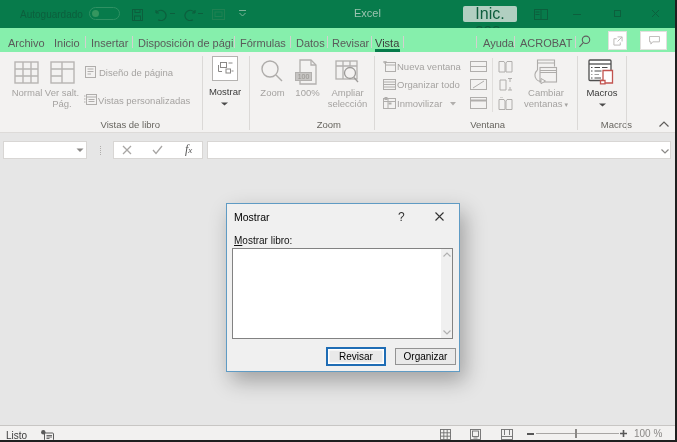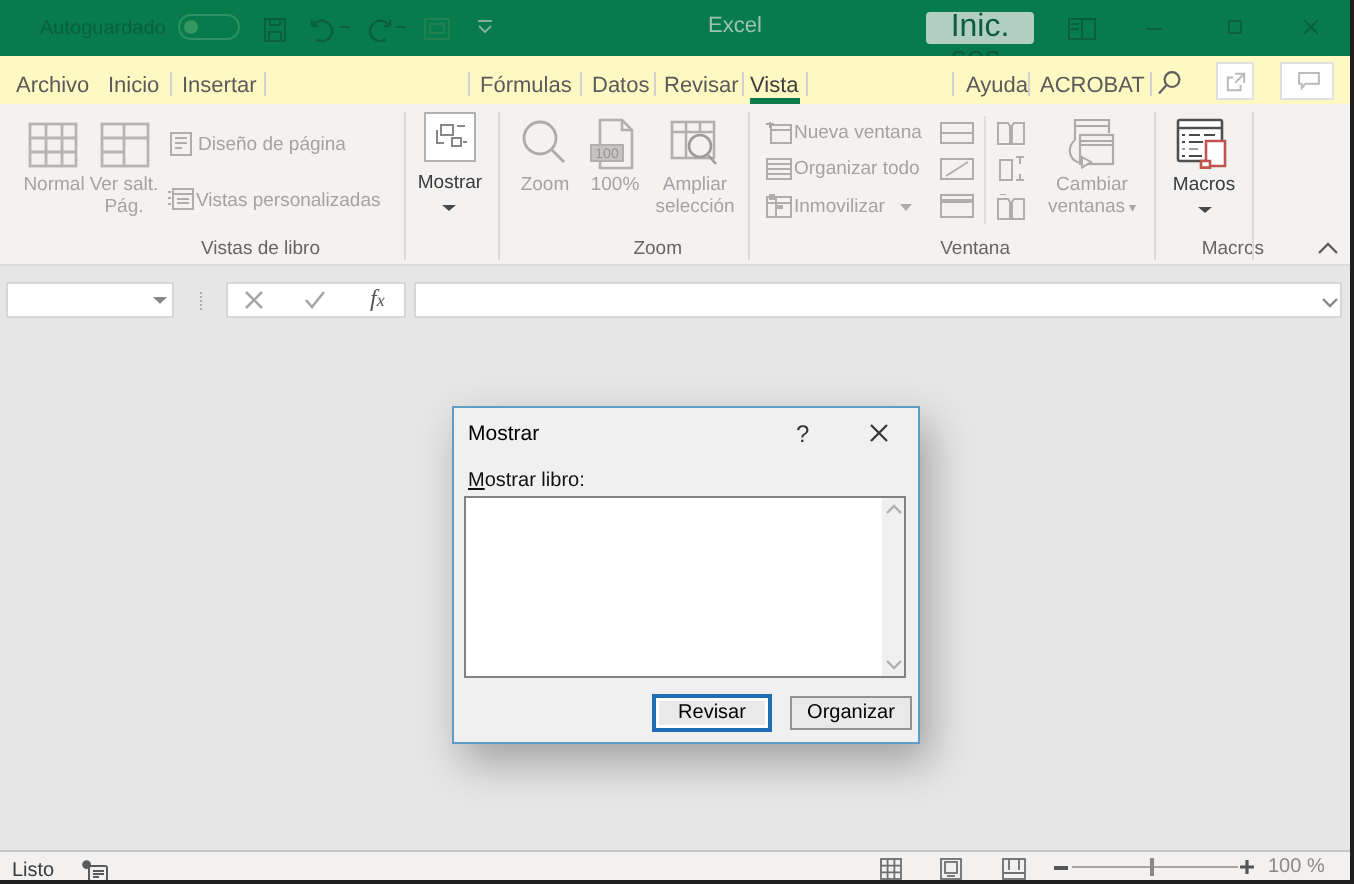--- a/index.html
+++ b/index.html
@@ -57,26 +57,27 @@
       </g>
     </svg>
 
   <div class="a" style="left:573px;top:14px;width:8px;height:1px;background:#0c5f3d"></div>
   <div class="a" style="left:614px;top:10px;width:7px;height:7px;border:1px solid #0c5f3d"></div>
   <svg class="a" style="left:652px;top:10px" width="7" height="7" viewBox="0 0 7 7">
       <path d="M0 0 L7 7 M7 0 L0 7" stroke="#0c5f3d" stroke-width="1"></path>
     </svg>
 </div>
 
-<div class="a" style="left:0;top:28px;width:677px;height:24px;background:#fef9c3">
+<div class="a" style="left:0;top:28px;width:677px;height:24px;background:#86efac">
   <div class="tab a" style="left:8px;top:4px">Archivo</div>
   <div class="tab a" style="left:54px;top:4px">Inicio</div>
   <div class="sep a" style="left:85px;top:8px;height:12px"></div>
   <div class="tab a" style="left:91px;top:4px">Insertar</div>
   <div class="sep a" style="left:132px;top:8px;height:12px"></div>
+  <div class="tab a" style="left:138px;top:4px">Disposición de pági</div>
   <div class="sep a" style="left:234px;top:8px;height:12px"></div>
   <div class="tab a" style="left:240px;top:4px">Fórmulas</div>
   <div class="sep a" style="left:290px;top:8px;height:12px"></div>
   <div class="tab a" style="left:296px;top:4px">Datos</div>
   <div class="sep a" style="left:327px;top:8px;height:12px"></div>
   <div class="tab a" style="left:332px;top:4px">Revisar</div>
   <div class="sep a" style="left:371px;top:8px;height:12px"></div>
   <div class="tab a" style="left:375px;top:4px;color:#3c3c3c">Vista</div>
   <div class="a" style="left:375px;top:21px;width:25px;height:2.5px;background:#077b4b"></div>
   <div class="sep a" style="left:403px;top:8px;height:12px"></div>

